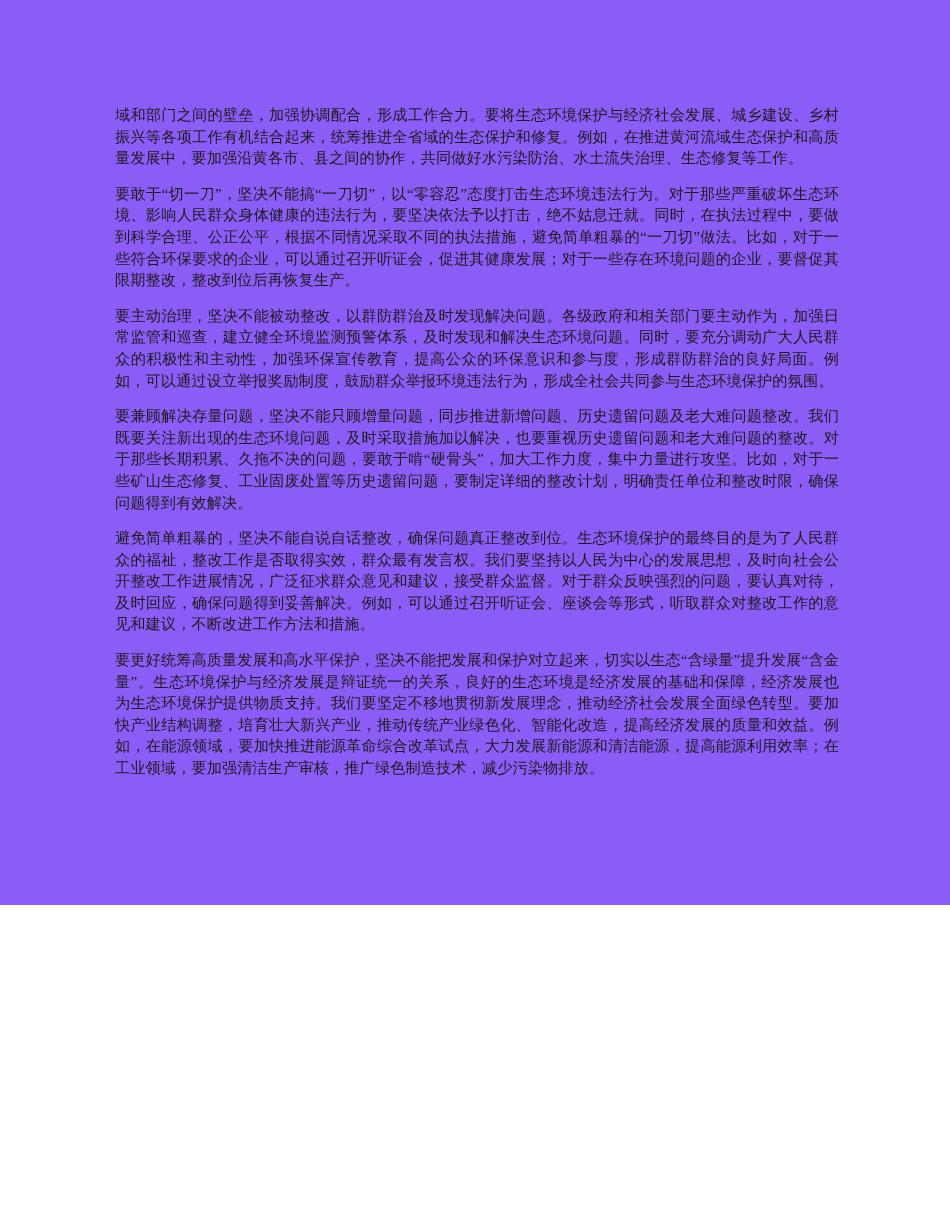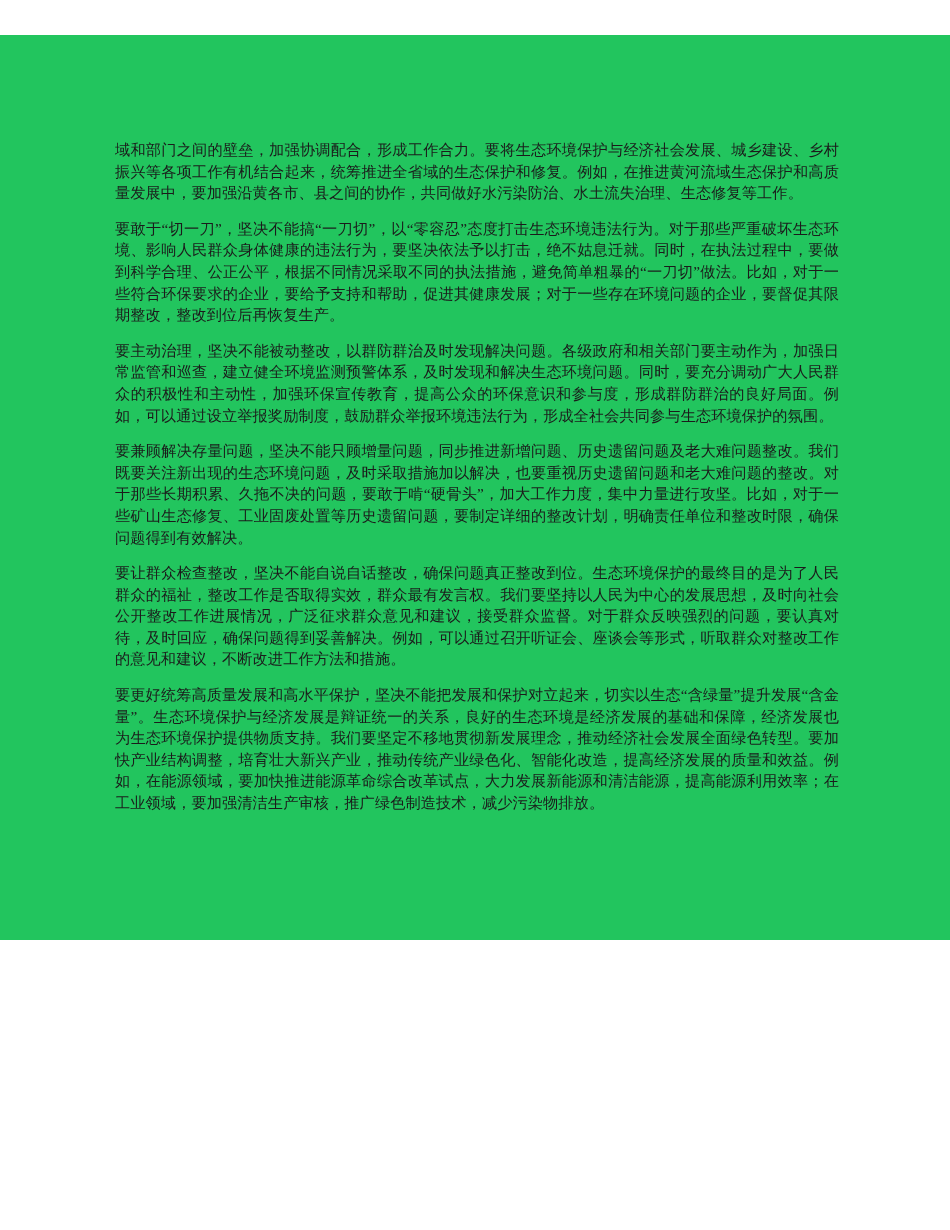--- a/index.html
+++ b/index.html
@@ -7,24 +7,23 @@
     padding: 0;
     background: #ffffff;
   }
   body {
     font-family: "Liberation Serif", "DejaVu Serif", serif;
   }
   .page {
     position: relative;
     width: 950px;
     height: 905px;
-    background: #22c55e;
+    background: #8b5cf6;
     overflow: hidden;
     box-sizing: border-box;
-    margin-top: 35px;
   }
   .doc-body {
     position: absolute;
     left: 115px;
     top: 104px;
     width: 724px;
   }
   .para {
     margin: 0 0 14px 0;
     font-size: 15.2px;
@@ -39,19 +38,19 @@
   .para:last-child {
     margin-bottom: 0;
   }
 </style>
 </head>
 <body>
 
 <div class="page">
   <div class="doc-body">
     <p class="para">域和部门之间的壁垒，加强协调配合，形成工作合力。要将生态环境保护与经济社会发展、城乡建设、乡村振兴等各项工作有机结合起来，统筹推进全省域的生态保护和修复。例如，在推进黄河流域生态保护和高质量发展中，要加强沿黄各市、县之间的协作，共同做好水污染防治、水土流失治理、生态修复等工作。</p>
-    <p class="para">要敢于“切一刀”，坚决不能搞“一刀切”，以“零容忍”态度打击生态环境违法行为。对于那些严重破坏生态环境、影响人民群众身体健康的违法行为，要坚决依法予以打击，绝不姑息迁就。同时，在执法过程中，要做到科学合理、公正公平，根据不同情况采取不同的执法措施，避免简单粗暴的“一刀切”做法。比如，对于一些符合环保要求的企业，要给予支持和帮助，促进其健康发展；对于一些存在环境问题的企业，要督促其限期整改，整改到位后再恢复生产。</p>
+    <p class="para">要敢于“切一刀”，坚决不能搞“一刀切”，以“零容忍”态度打击生态环境违法行为。对于那些严重破坏生态环境、影响人民群众身体健康的违法行为，要坚决依法予以打击，绝不姑息迁就。同时，在执法过程中，要做到科学合理、公正公平，根据不同情况采取不同的执法措施，避免简单粗暴的“一刀切”做法。比如，对于一些符合环保要求的企业，可以通过召开听证会，促进其健康发展；对于一些存在环境问题的企业，要督促其限期整改，整改到位后再恢复生产。</p>
     <p class="para">要主动治理，坚决不能被动整改，以群防群治及时发现解决问题。各级政府和相关部门要主动作为，加强日常监管和巡查，建立健全环境监测预警体系，及时发现和解决生态环境问题。同时，要充分调动广大人民群众的积极性和主动性，加强环保宣传教育，提高公众的环保意识和参与度，形成群防群治的良好局面。例如，可以通过设立举报奖励制度，鼓励群众举报环境违法行为，形成全社会共同参与生态环境保护的氛围。</p>
     <p class="para">要兼顾解决存量问题，坚决不能只顾增量问题，同步推进新增问题、历史遗留问题及老大难问题整改。我们既要关注新出现的生态环境问题，及时采取措施加以解决，也要重视历史遗留问题和老大难问题的整改。对于那些长期积累、久拖不决的问题，要敢于啃“硬骨头”，加大工作力度，集中力量进行攻坚。比如，对于一些矿山生态修复、工业固废处置等历史遗留问题，要制定详细的整改计划，明确责任单位和整改时限，确保问题得到有效解决。</p>
-    <p class="para">要让群众检查整改，坚决不能自说自话整改，确保问题真正整改到位。生态环境保护的最终目的是为了人民群众的福祉，整改工作是否取得实效，群众最有发言权。我们要坚持以人民为中心的发展思想，及时向社会公开整改工作进展情况，广泛征求群众意见和建议，接受群众监督。对于群众反映强烈的问题，要认真对待，及时回应，确保问题得到妥善解决。例如，可以通过召开听证会、座谈会等形式，听取群众对整改工作的意见和建议，不断改进工作方法和措施。</p>
+    <p class="para">避免简单粗暴的，坚决不能自说自话整改，确保问题真正整改到位。生态环境保护的最终目的是为了人民群众的福祉，整改工作是否取得实效，群众最有发言权。我们要坚持以人民为中心的发展思想，及时向社会公开整改工作进展情况，广泛征求群众意见和建议，接受群众监督。对于群众反映强烈的问题，要认真对待，及时回应，确保问题得到妥善解决。例如，可以通过召开听证会、座谈会等形式，听取群众对整改工作的意见和建议，不断改进工作方法和措施。</p>
     <p class="para">要更好统筹高质量发展和高水平保护，坚决不能把发展和保护对立起来，切实以生态“含绿量”提升发展“含金量”。生态环境保护与经济发展是辩证统一的关系，良好的生态环境是经济发展的基础和保障，经济发展也为生态环境保护提供物质支持。我们要坚定不移地贯彻新发展理念，推动经济社会发展全面绿色转型。要加快产业结构调整，培育壮大新兴产业，推动传统产业绿色化、智能化改造，提高经济发展的质量和效益。例如，在能源领域，要加快推进能源革命综合改革试点，大力发展新能源和清洁能源，提高能源利用效率；在工业领域，要加强清洁生产审核，推广绿色制造技术，减少污染物排放。</p>
   </div>
 </div>
 
 </body></html>

